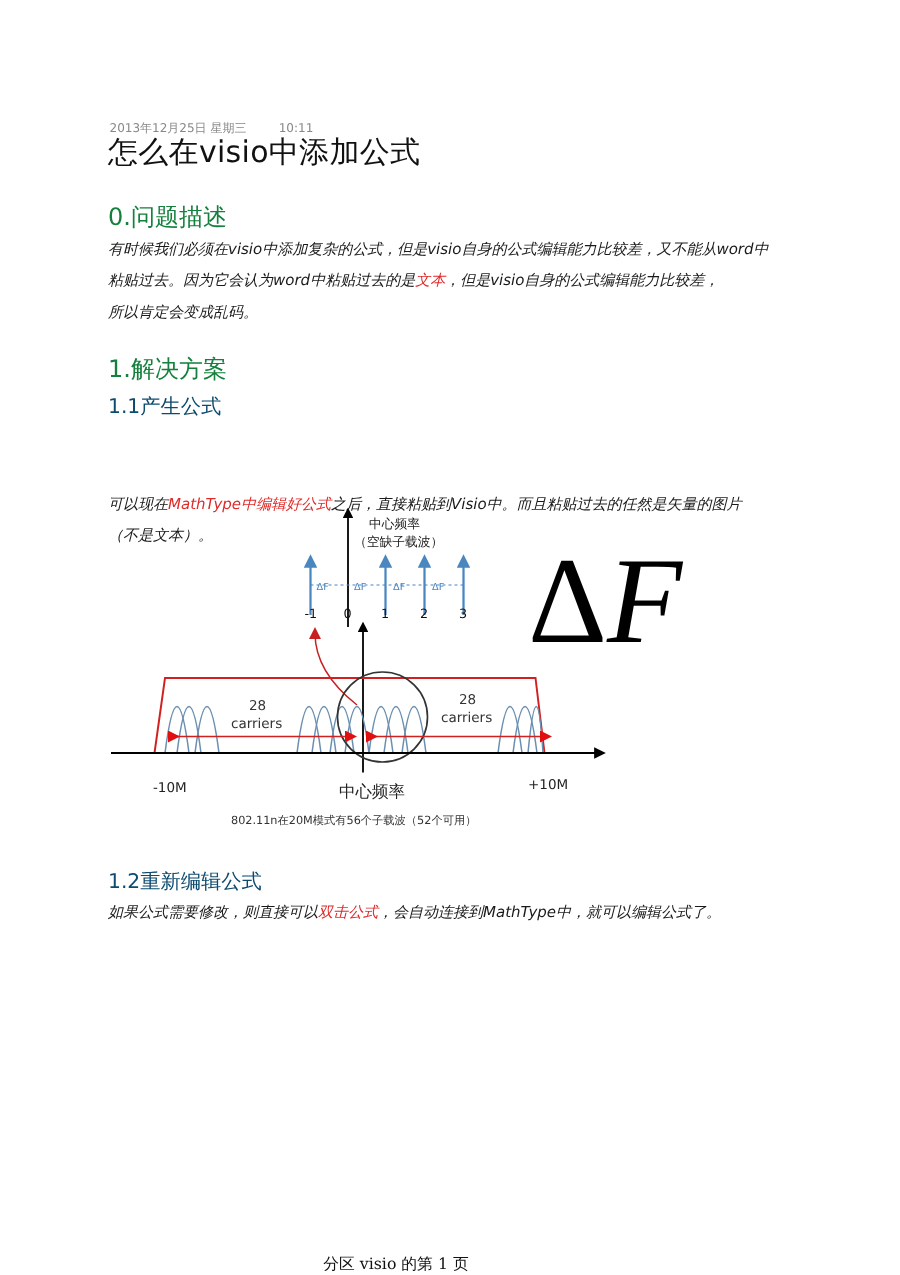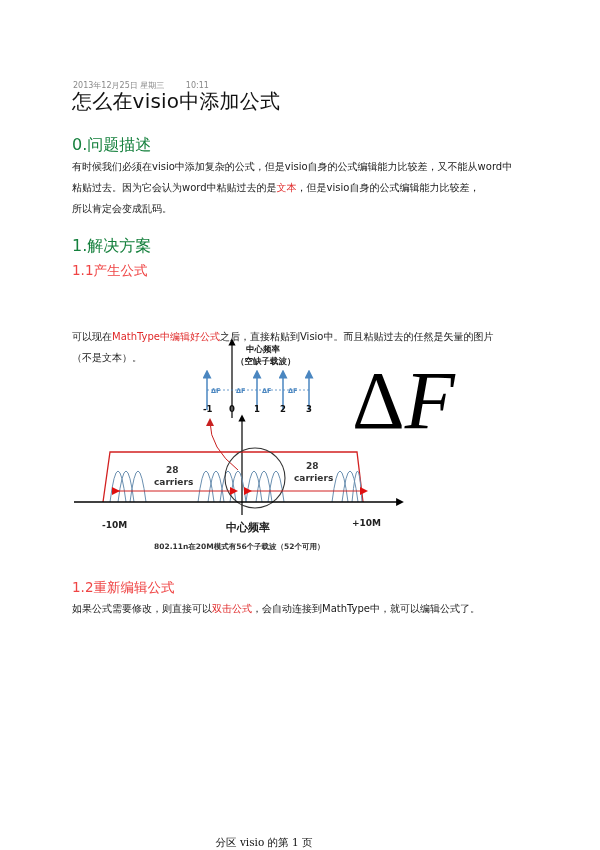--- a/index.html
+++ b/index.html
@@ -2,26 +2,26 @@
 <html><head>
 <meta charset="utf-8">
 <style>
   html, body { margin: 0; padding: 0; background: #ffffff; }
   body { width: 600px; height: 850px; position: relative; overflow: hidden;
          font-family: "DejaVu Sans", "Liberation Sans", sans-serif; color: #1a1a1a; }
   .title { position: absolute; left: 72px; top: 46px; font-size: 20px; color: #111; letter-spacing: 0.2px; margin-top: 42px; }
   .meta { position: absolute; left: 73px; top: 80px; font-size: 8px; color: #888; }
   .meta .time { margin-left: 19px; }
   .h1 { position: absolute; left: 72px; font-size: 16px; color: #15803d; }
-  .h2 { position: absolute; left: 72px; font-size: 13.5px; color: #ef4444; }
-  .para { position: absolute; left: 72px; width: 470px; font-size: 10px; line-height: 21px; color: #1a1a1a; }
+  .h2 { position: absolute; left: 72px; font-size: 13.5px; color: #0c4a6e; }
+  .para { position: absolute; left: 72px; width: 470px; font-size: 10px; line-height: 21px; color: #1a1a1a; font-style: italic; }
   .red { color: #e02a2a; }
   .footer { position: absolute; left: 0; width: 528px; top: 836px; text-align: center; font-size: 10.5px;
             font-family: "DejaVu Serif", "Liberation Serif", serif; color: #111; }
-  .figure { position: absolute; left: 70px; top: 330px; width: 440px; height: 230px; font-weight: bold; }
+  .figure { position: absolute; left: 70px; top: 330px; width: 440px; height: 230px; }
   .figure svg { width: 440px; height: 230px; display: block; }
   .svgtxt { font-family: "DejaVu Sans", "Liberation Sans", sans-serif; }
   .delta-f { position: absolute; left: 352px; top: 360px; font-family: "Liberation Serif", "DejaVu Serif", serif;
              font-size: 82px; color: #000; line-height: 1; }
   .delta-f i { font-style: italic; }
 </style>
 </head>
 <body>
 
 <div class="title">怎么在visio中添加公式</div>

